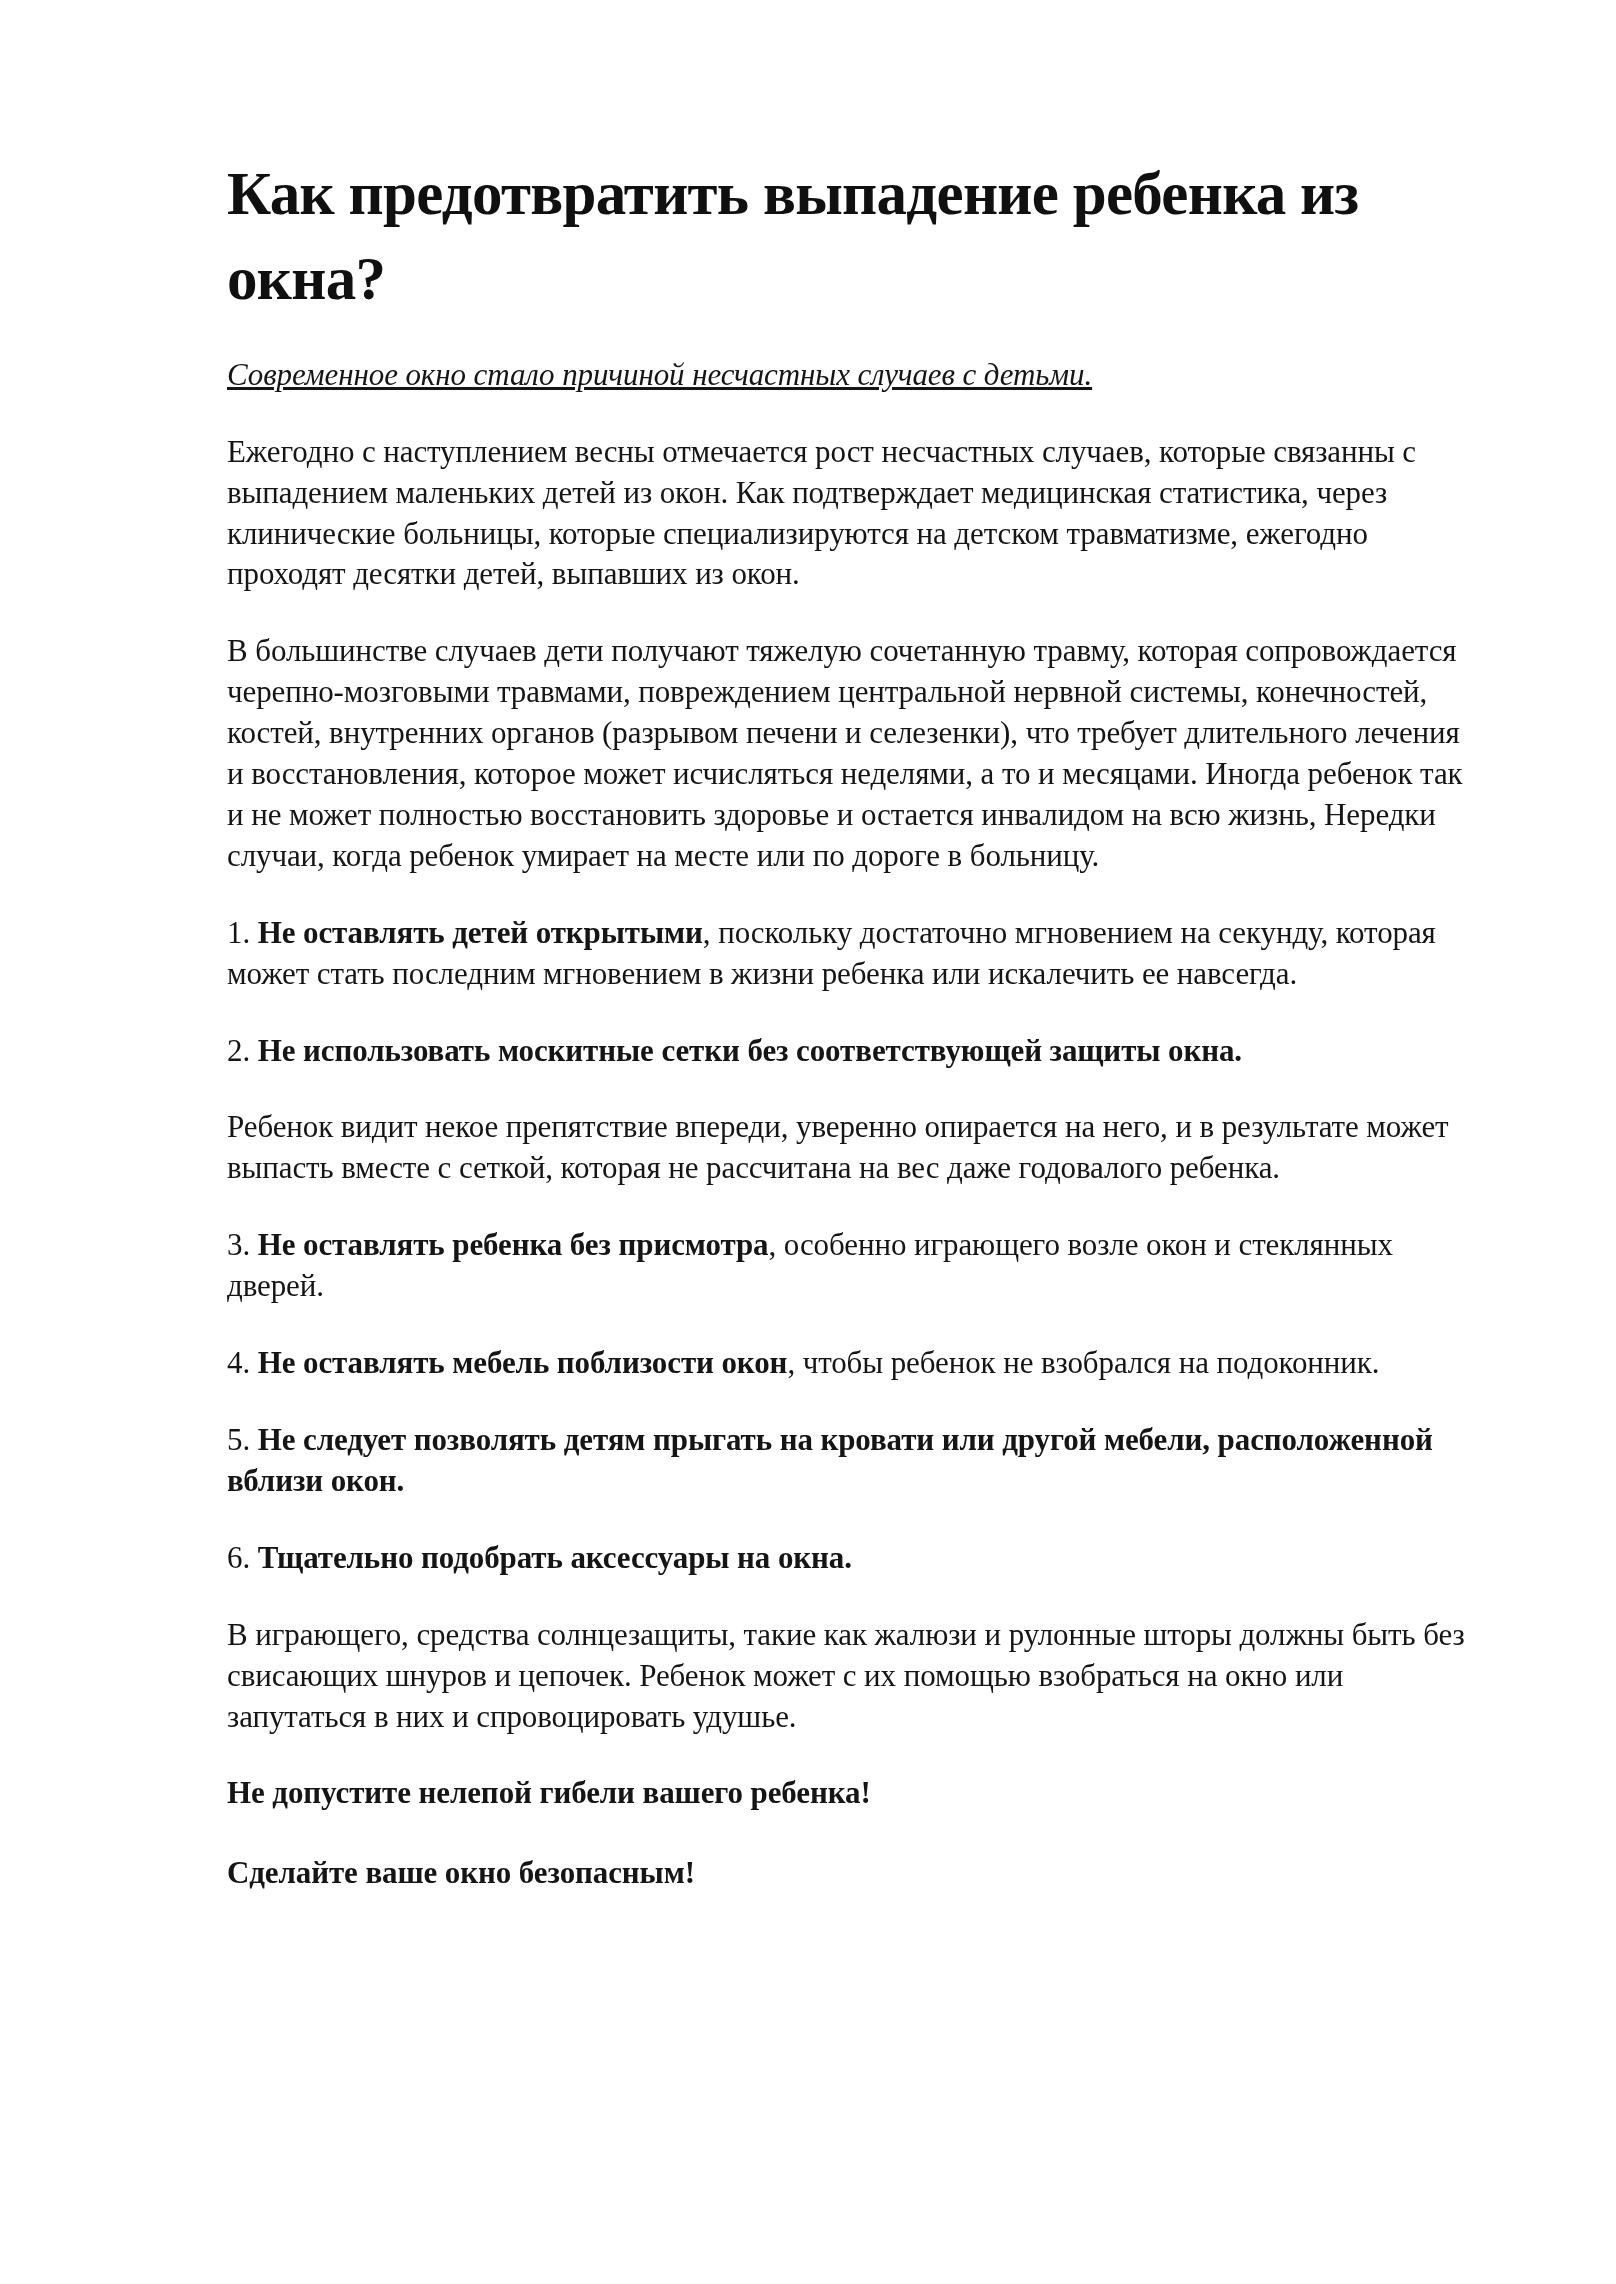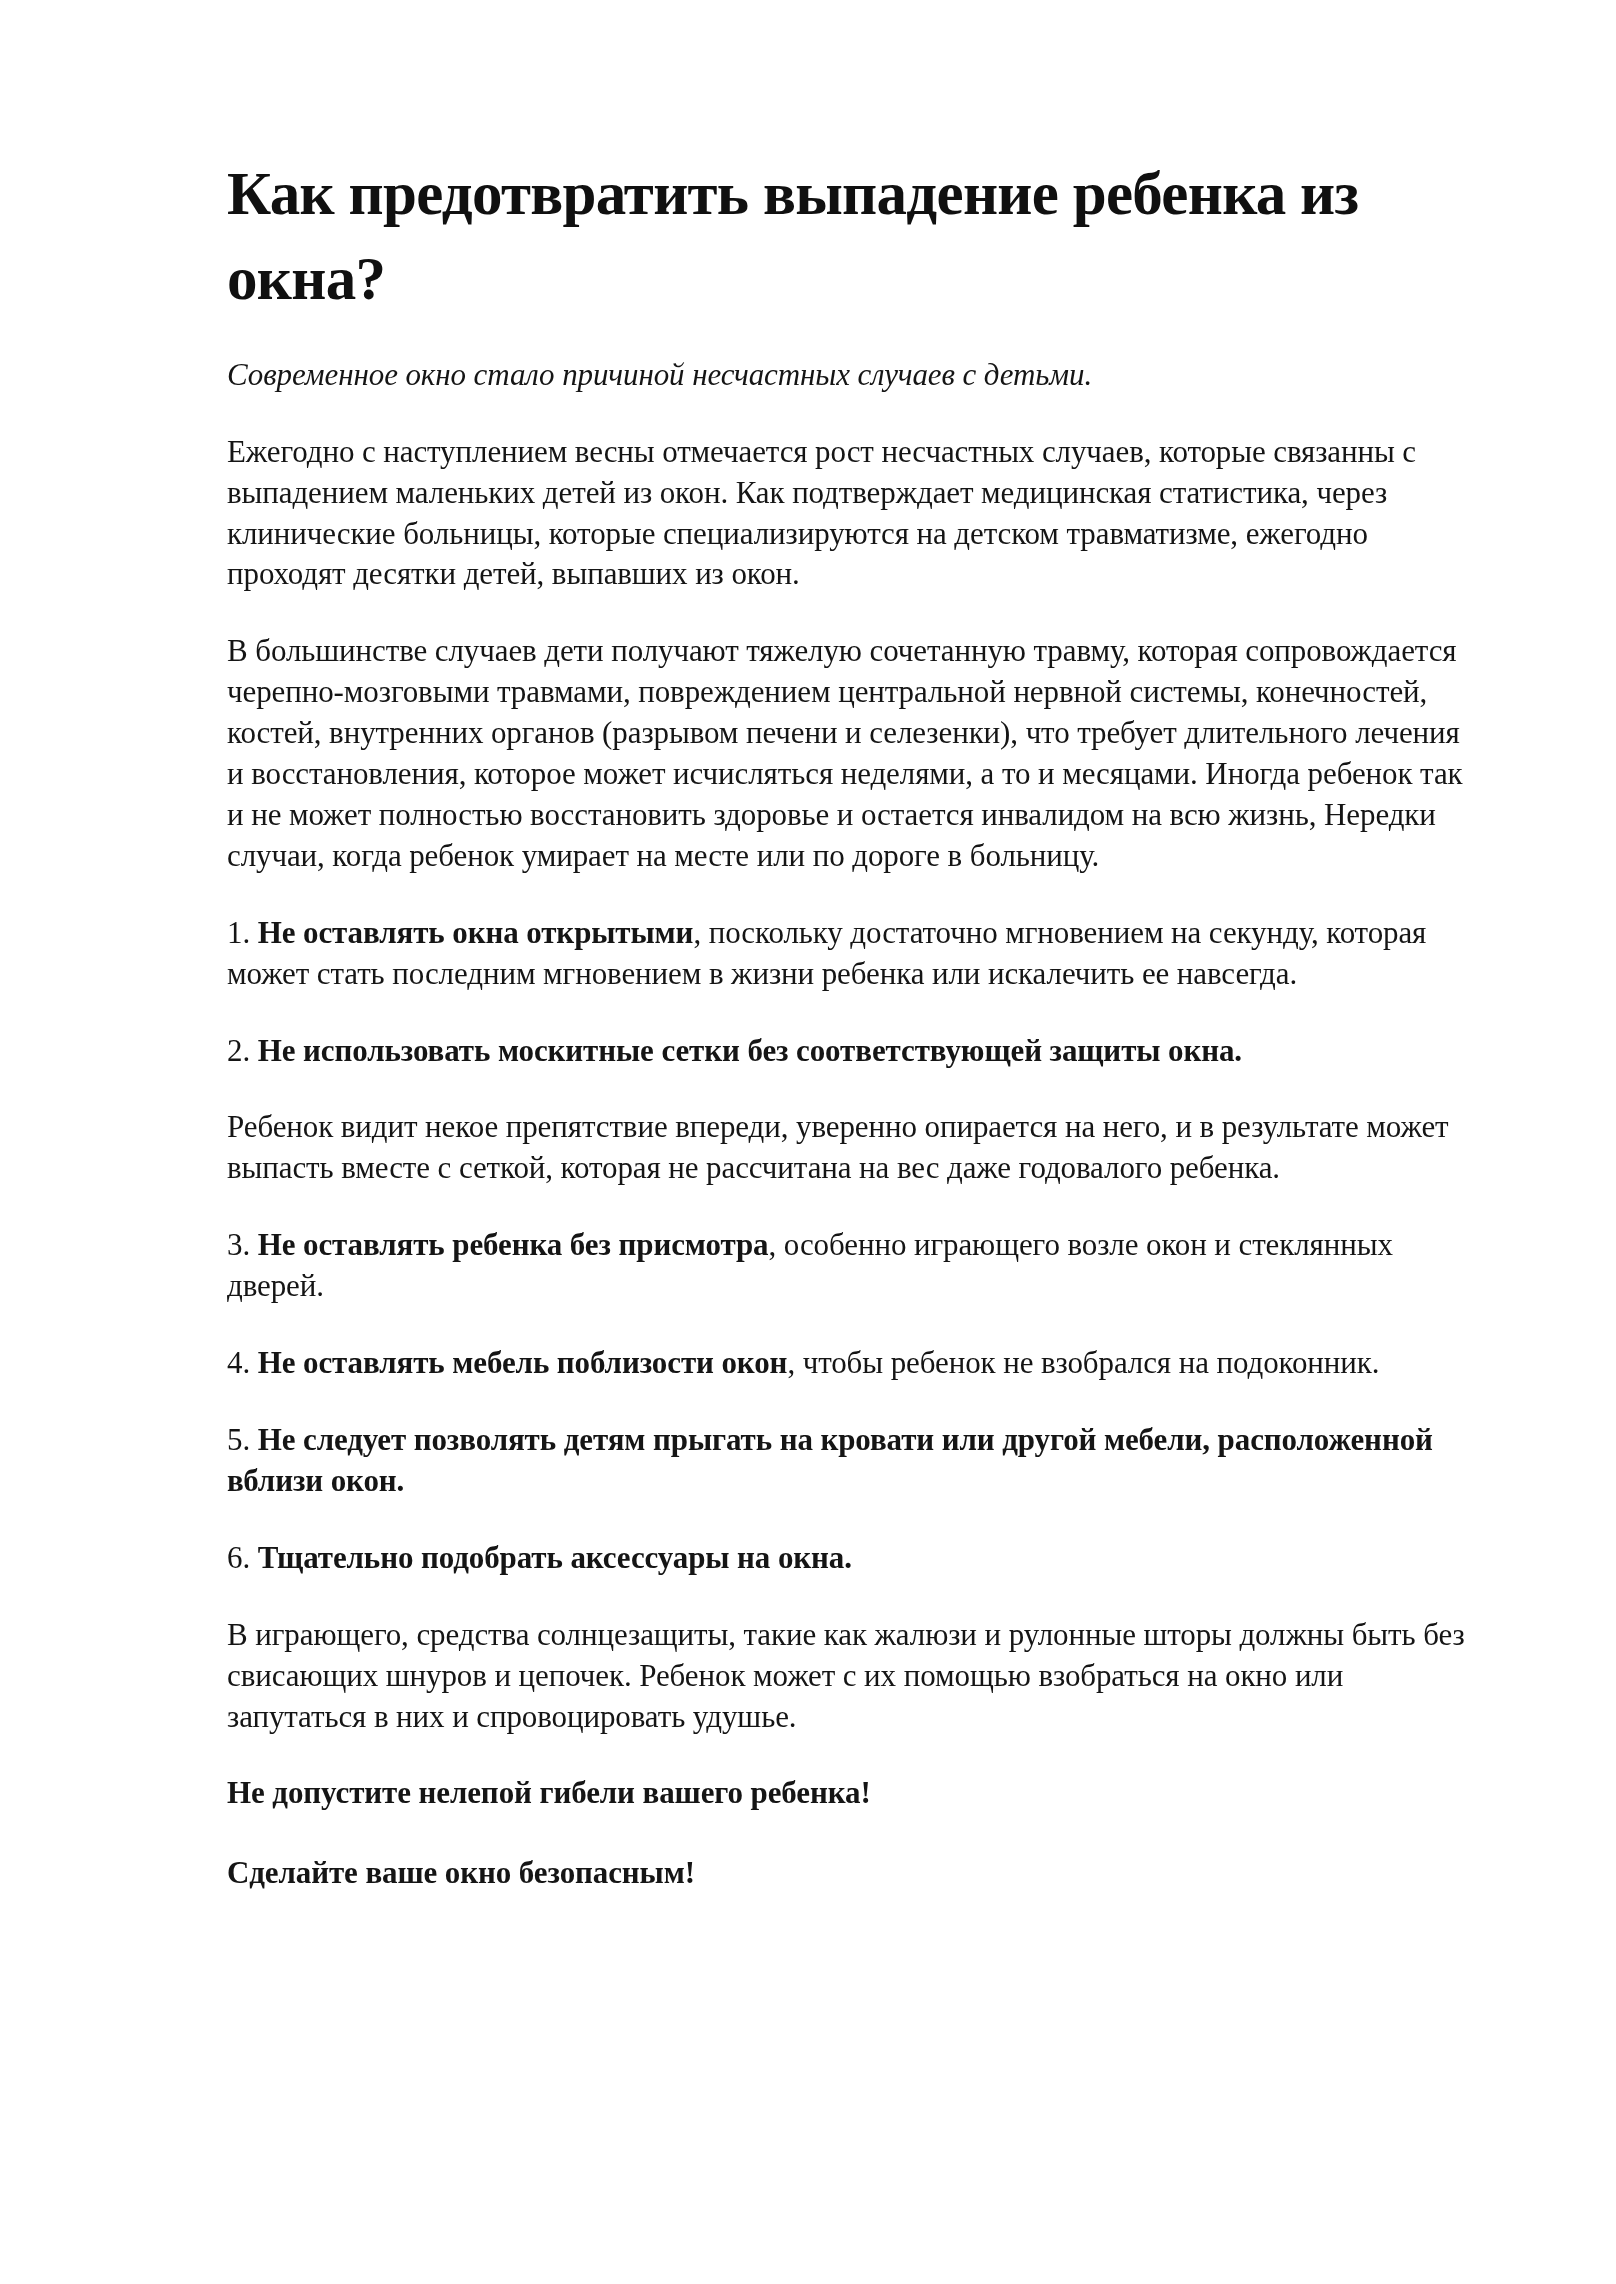--- a/index.html
+++ b/index.html
@@ -23,39 +23,39 @@
   }
   .title {
     font-size: 61px;
     font-weight: bold;
     line-height: 1.40;
     letter-spacing: -0.7px;
     margin: 0 0 33px 0;
     color: #101010;
   }
   .para { margin: 0 0 36px 0; }
-  .lead { font-style: italic; }
+  .lead { font-style: italic; text-decoration: underline; }
   .item b { font-weight: bold; }
   .closing { font-weight: bold; margin: 0 0 39px 0; }
 </style>
 </head>
 <body>
 
 <div class="page">
   <div class="content">
 
     <h1 class="title">Как предотвратить выпадение ребенка из окна?</h1>
 
     <p class="para lead">Современное окно стало причиной несчастных случаев с детьми.</p>
 
     <p class="para">Ежегодно с наступлением весны отмечается рост несчастных случаев, которые связанны с выпадением маленьких детей из окон. Как подтверждает медицинская статистика, через клинические больницы, которые специализируются на детском травматизме, ежегодно проходят десятки детей, выпавших из окон.</p>
 
     <p class="para">В большинстве случаев дети получают тяжелую сочетанную травму, которая сопровождается черепно-мозговыми травмами, повреждением центральной нервной системы, конечностей, костей, внутренних органов (разрывом печени и селезенки), что требует длительного лечения и восстановления, которое может исчисляться неделями, а то и месяцами. Иногда ребенок так и не может полностью восстановить здоровье и остается инвалидом на всю жизнь, Нередки случаи, когда ребенок умирает на месте или по дороге в больницу.</p>
 
-    <p class="para item"><span>1.</span> <b>Не оставлять окна открытыми</b><span>, поскольку достаточно мгновением на секунду, которая может стать последним мгновением в жизни ребенка или искалечить ее навсегда.</span></p>
+    <p class="para item"><span>1.</span> <b>Не оставлять детей открытыми</b><span>, поскольку достаточно мгновением на секунду, которая может стать последним мгновением в жизни ребенка или искалечить ее навсегда.</span></p>
 
     <p class="para item"><span>2.</span> <b>Не использовать москитные сетки без соответствующей защиты окна.</b><span></span></p>
 
     <p class="para">Ребенок видит некое препятствие впереди, уверенно опирается на него, и в результате может выпасть вместе с сеткой, которая не рассчитана на вес даже годовалого ребенка.</p>
 
     <p class="para item"><span>3.</span> <b>Не оставлять ребенка без присмотра</b><span>, особенно играющего возле окон и стеклянных дверей.</span></p>
 
     <p class="para item"><span>4.</span> <b>Не оставлять мебель поблизости окон</b><span>, чтобы ребенок не взобрался на подоконник.</span></p>
 
     <p class="para item"><span>5.</span> <b>Не следует позволять детям прыгать на кровати или другой мебели, расположенной вблизи окон.</b><span></span></p>

